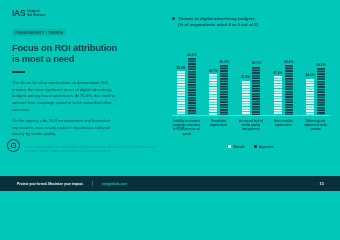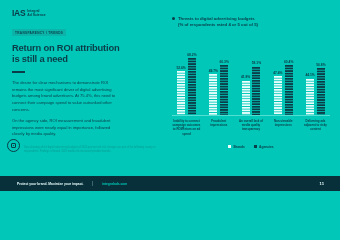--- a/index.html
+++ b/index.html
@@ -133,21 +133,21 @@
     <div class="logo">
       <span class="logo-mark">IAS</span>
       <span class="logo-text">
         <span style="display:block">Integral</span>
         <span style="display:block">Ad Science</span>
       </span>
     </div>
 
     <div class="tag">TRANSPARENCY / TRENDS</div>
 
-    <div class="headline">Return on ROI attribution is still a need</div>
+    <div class="headline">Focus on ROI attribution is most a need</div>
 
     <div class="rule"></div>
 
     <div class="body-copy">
       <p>The desire for clear mechanisms to demonstrate ROI remains the most significant driver of digital advertising budgets among brand advertisers. At 75.4%, this need to connect their campaign spend to value outranked other concerns.</p>
       <p>On the agency side, ROI measurement and fraudulent impressions were nearly equal in importance, followed closely by media quality.</p>
     </div>
   </div>
 
   <div class="footnote-row">

